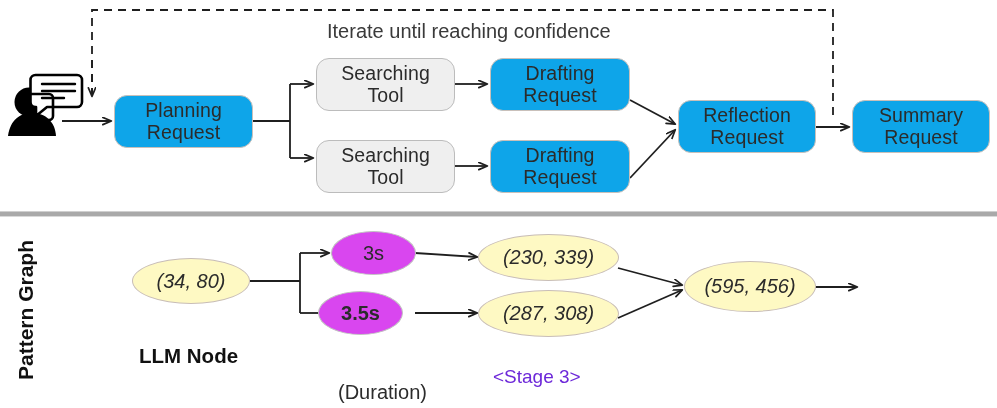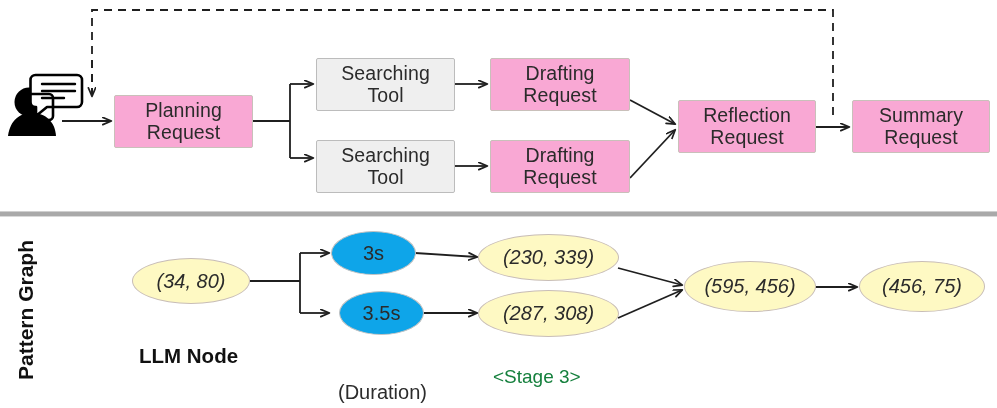--- a/index.html
+++ b/index.html
@@ -23,54 +23,54 @@
     left: 0;
     top: 0;
     width: 997px;
     height: 408px;
     pointer-events: none;
   }
   
   .node-box {
     position: absolute;
     box-sizing: border-box;
-    border-radius: 2px;
+    border-radius: 13px;
     border: 1.6px solid #b9b9b9;
     display: flex;
     flex-direction: column;
     align-items: center;
     justify-content: center;
     font-size: 19.5px;
     line-height: 1.12;
     color: #2b2b2b;
     font-weight: 400;
     letter-spacing: .1px;
     text-align: center;
   }
-  .node-box.llm  { background: #f9a8d4; border-color: #c9c0ba; }
+  .node-box.llm  { background: #0ea5e9; border-color: #c9c0ba; }
   .node-box.tool { background: #efefef; border-color: #bcbcbc; }
   .node-box span { display: block; }
 
   
   .ellipse {
     position: absolute;
     box-sizing: border-box;
     border-radius: 50%;
     display: flex;
     align-items: center;
     justify-content: center;
     font-size: 20px;
     font-style: italic;
     color: #2b2b2b;
     border: 1.4px solid #c8bdb7;
     background: #fef9c3;
     text-align: center;
   }
   .ellipse.tool-ell {
-    background: #0ea5e9;
+    background: #d946ef;
     border-color: #c2c2c2;
     font-style: normal;
   }
 
   
   .label {
     position: absolute;
     color: #1d1d1d;
     white-space: nowrap;
   }
@@ -83,21 +83,21 @@
     font-weight: bold;
     color: #111;
   }
   .legend-light {
     font-size: 20px;
     font-weight: 400;
     color: #2c2c2c;
   }
   .stage-label {
     font-size: 19px;
-    color: #15803d;
+    color: #6d28d9;
   }
   .side-title {
     position: absolute;
     font-size: 21px;
     font-weight: bold;
     color: #111;
     transform: rotate(-90deg);
     transform-origin: left top;
     white-space: nowrap;
   }
@@ -172,20 +172,21 @@
              a5,5 0 0 1 -5,-5 v-22 a5,5 0 0 1 5,-5 z" fill="#ffffff" stroke="#000" stroke-width="2.6" stroke-linejoin="round"></path>
     <g stroke="#000" stroke-width="2.4" stroke-linecap="round">
       <line x1="38" y1="18" x2="71" y2="18"></line>
       <line x1="38" y1="25" x2="71" y2="25"></line>
       <line x1="38" y1="32" x2="60" y2="32"></line>
     </g>
 
     <path d="M23,28 h22 a4,4 0 0 1 4,4 v18 a4,4 0 0 1 -4,4 h-22" fill="none" stroke="#000" stroke-width="2.6" stroke-linejoin="round"></path>
   </svg>
 
+  <div class="label loop-caption" style="left:327px; top:20px;">Iterate until reaching confidence</div>
 
   <div class="node-box llm" style="left:114px; top:95px; width:139px; height:53px;">
     <span>Planning</span>
     <span>Request</span>
   </div>
 
   <div class="node-box tool" style="left:316px; top:58px; width:139px; height:53px;">
     <span>Searching</span>
     <span>Tool</span>
   </div>
@@ -220,39 +221,36 @@
   <div class="side-title" style="left:14px; top:380px;">Pattern Graph</div>
 
   <div class="ellipse" style="left:132px; top:258px; width:118px; height:46px;">
     <span>(34, 80)</span>
   </div>
 
   <div class="ellipse tool-ell" style="left:331px; top:231px; width:85px; height:44px;">
     <span>3s</span>
   </div>
 
-  <div class="ellipse tool-ell" style="left:339px; top:291px; width:85px; height:44px;">
+  <div class="ellipse tool-ell" style="left:318px; top:291px; width:85px; height:44px;font-weight:bold;">
     <span>3.5s</span>
   </div>
 
   <div class="ellipse" style="left:478px; top:234px; width:141px; height:47px;">
     <span>(230, 339)</span>
   </div>
 
   <div class="ellipse" style="left:478px; top:290px; width:141px; height:47px;">
     <span>(287, 308)</span>
   </div>
 
   <div class="ellipse" style="left:684px; top:261px; width:132px; height:51px;">
     <span>(595, 456)</span>
   </div>
 
-  <div class="ellipse" style="left:859px; top:261px; width:126px; height:51px;">
-    <span>(456, 75)</span>
-  </div>
 
   <div class="label legend-strong" style="left:139px; top:344px;">LLM Node</div>
 
 
 
   <div class="label legend-light" style="left:338px; top:381px;">(Duration)</div>
 
   <div class="label stage-label" style="left:493px; top:366px;">&lt;Stage 3&gt;</div>
 
 </div>

